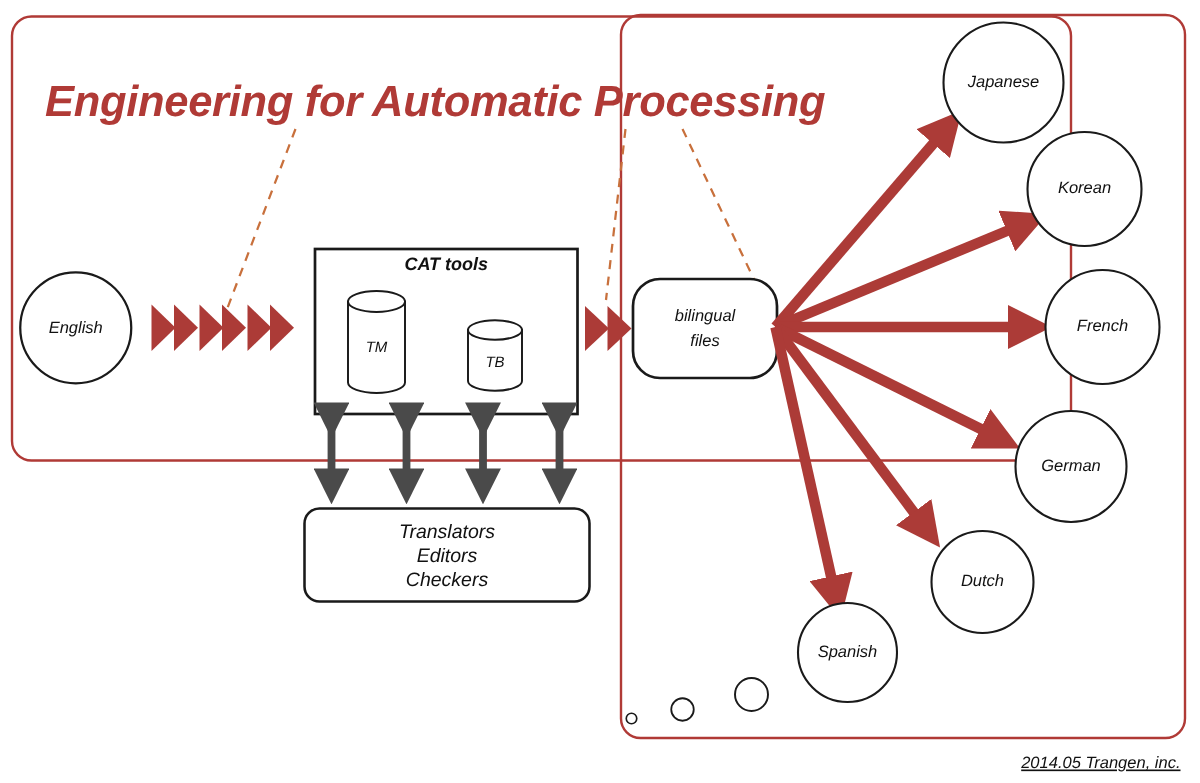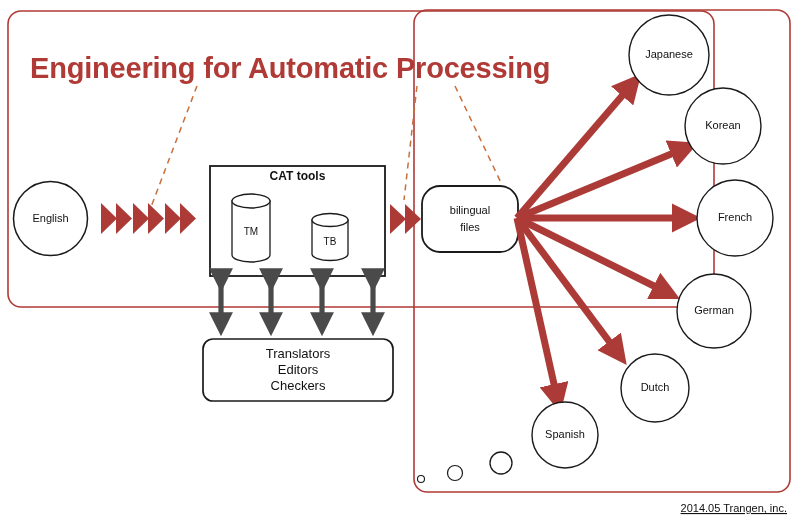--- a/index.html
+++ b/index.html
@@ -10,20 +10,21 @@
   }
   body {
     font-family: "Liberation Sans", sans-serif;
   }
   #stage {
     position: relative;
     width: 800px;
     height: 522px;
     background: #ffffff;
     overflow: hidden;
+    font-style: italic;
   }
   #stage svg.layer {
     position: absolute;
     left: 0;
     top: 0;
     width: 800px;
     height: 522px;
   }
   .node-label {
     font-family: "Liberation Sans", sans-serif;

